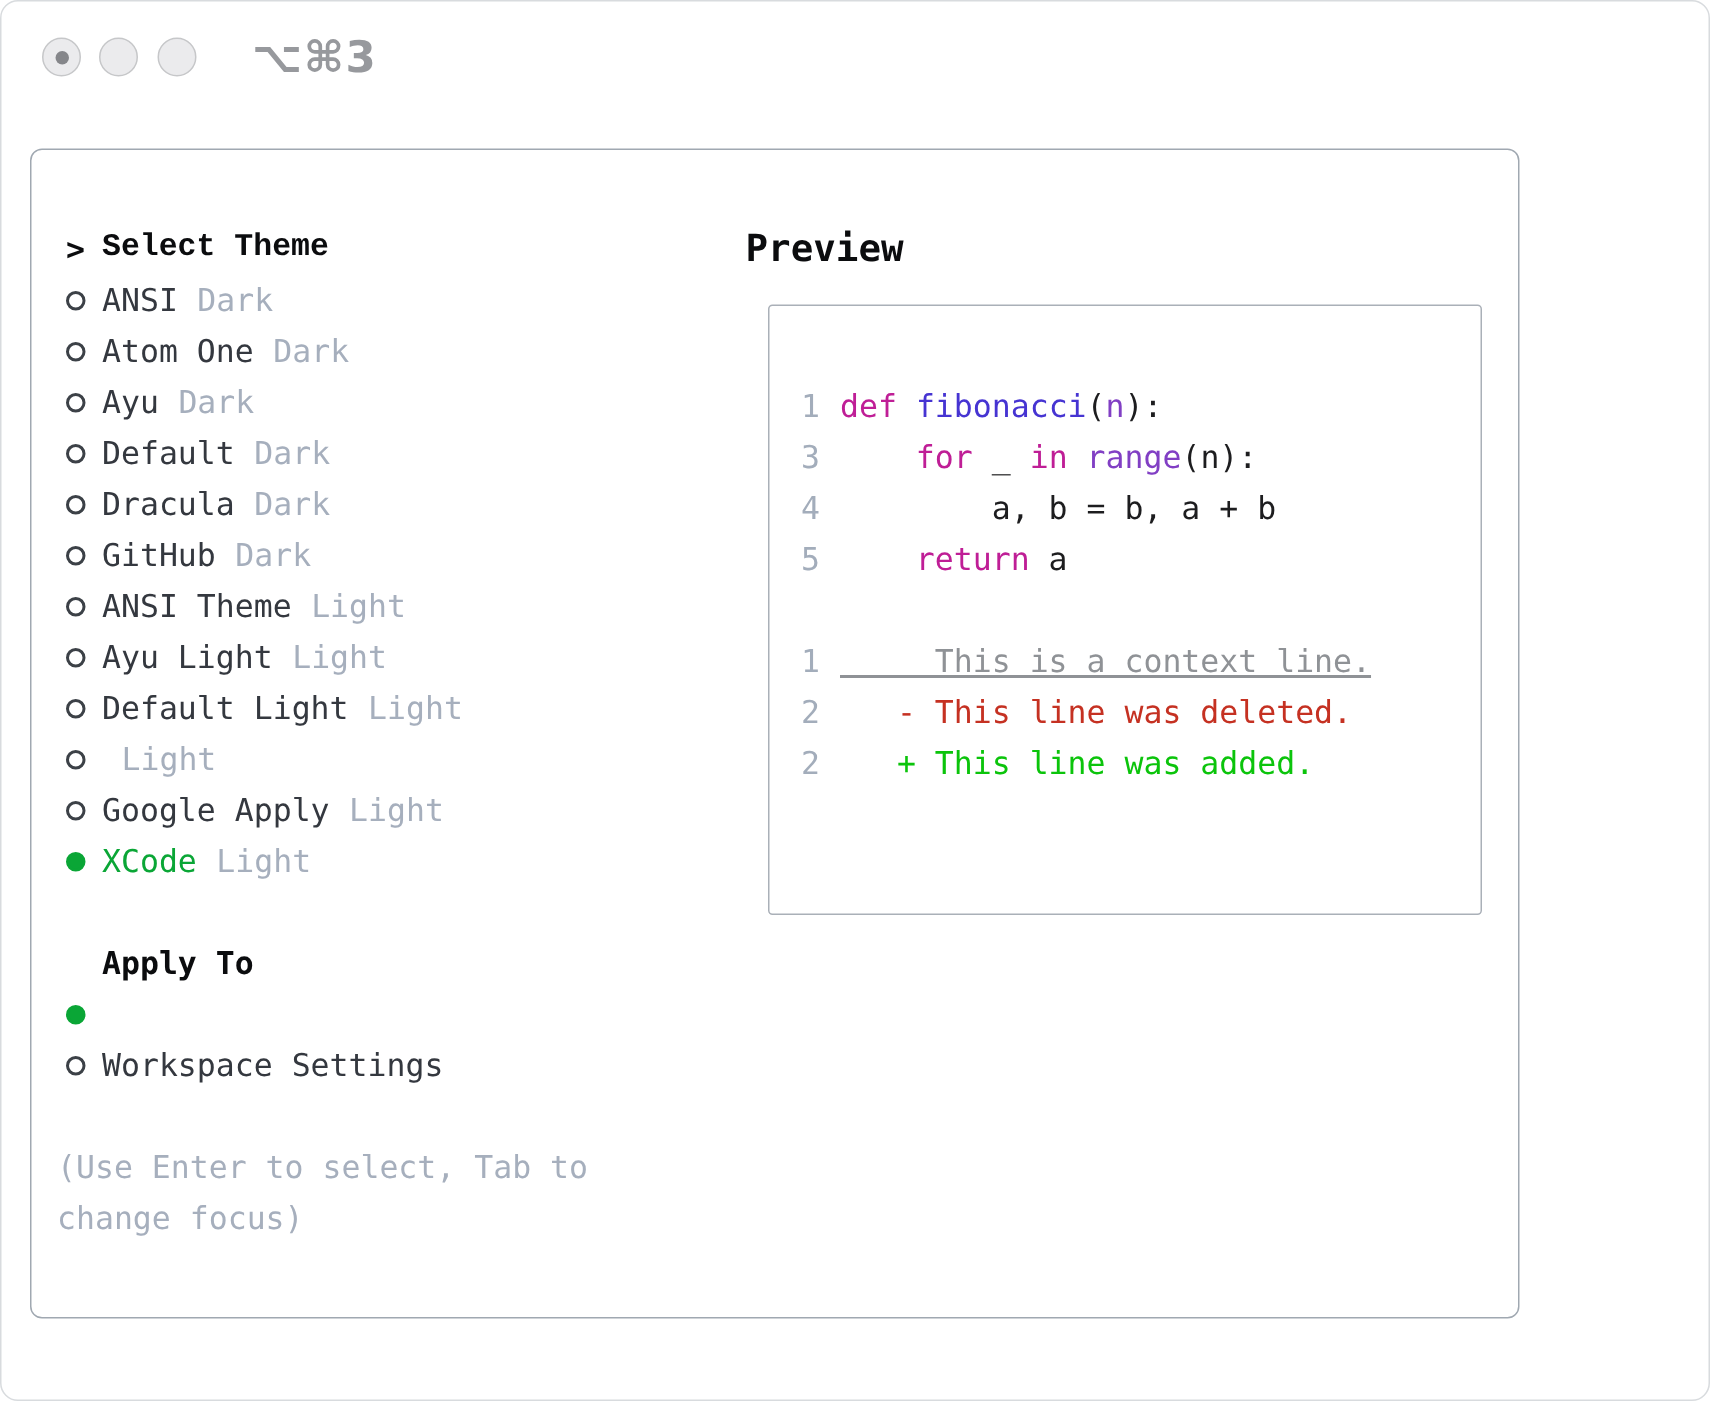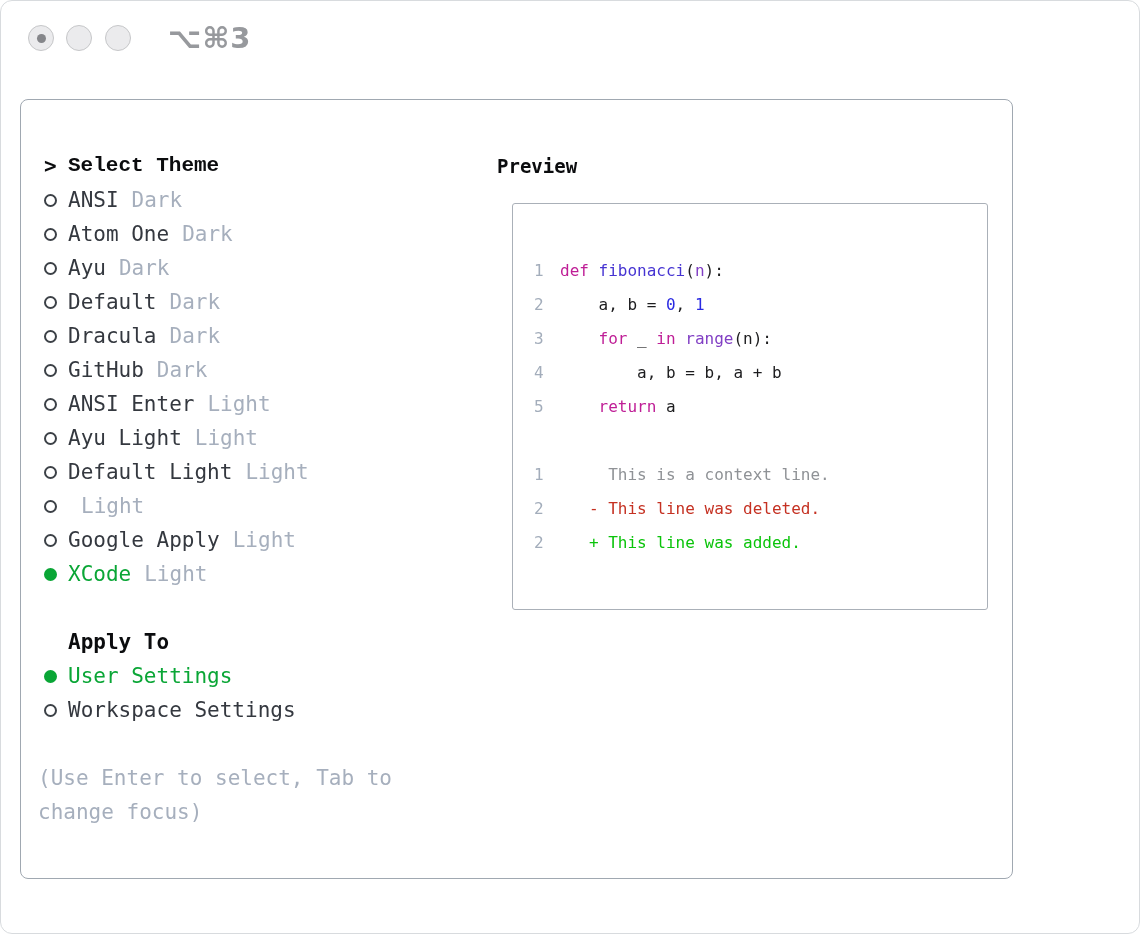--- a/index.html
+++ b/index.html
@@ -53,35 +53,35 @@
   .variant{ color:var(--muted_gray); margin-left:13px; }
   .spacer{ height:34px; }
   .apply-title{ font-weight:700; color:#0b0c0e; }
   .opt-label{ color:#34383f; }
   .opt-label.sel{ color:var(--selection_green); }
   .hint{ margin-left:-6px; color:var(--muted_gray); white-space:pre; }
 
   
   .preview-col{ position:absolute; left:491px; top:49px; }
   .preview-title{
-    font-size:19px; line-height:34px; font-weight:700; color:#0b0c0e; margin-left:-15px;
+    font-size:25px; line-height:34px; font-weight:700; color:#0b0c0e; margin-left:-15px;
   }
   .preview-box{
     margin-top:20px; width:476px; height:407px;
     border:1.5px solid #aab0b8; border-radius:3px; background:#fff;
     padding:50px 18px 0 21px; overflow:hidden;
   }
-  .cline{ height:34px; line-height:34px; font-size:16px; white-space:pre; }
+  .cline{ height:34px; line-height:34px; font-size:21px; white-space:pre; }
   .lnum{ display:inline-block; width:13px; margin-right:13px; color:var(--linenum_gray); }
   .tok-plain{ color:#1d1d1f; }
   .tok-keyword{ color:var(--keyword_magenta); }
   .tok-function{ color:var(--function_blue); }
   .tok-number{ color:var(--number_blue); }
   .tok-param{ color:var(--param_purple); }
-  .diff-context{ color:var(--diff_context_gray); }
+  .diff-context{ color:var(--diff_context_gray);text-decoration:underline; }
   .diff-deleted{ color:var(--diff_deleted_red);text-align:right; }
   .diff-added{ color:var(--diff_added_green); }
 </style>
 </head>
 <body>
 
 <div class="window">
 
   <div class="titlebar">
     <span class="tl-circle tl-1"></span>
@@ -98,50 +98,49 @@
         <span class="title-label">Select Theme</span>
       </div>
 
       <div id="theme-rows">
           <div class="row"><span class="marker-col"><span class="radio"></span></span><span class="theme-name">ANSI</span><span class="variant">Dark</span></div>
           <div class="row"><span class="marker-col"><span class="radio"></span></span><span class="theme-name">Atom One</span><span class="variant">Dark</span></div>
           <div class="row"><span class="marker-col"><span class="radio"></span></span><span class="theme-name">Ayu</span><span class="variant">Dark</span></div>
           <div class="row"><span class="marker-col"><span class="radio"></span></span><span class="theme-name">Default</span><span class="variant">Dark</span></div>
           <div class="row"><span class="marker-col"><span class="radio"></span></span><span class="theme-name">Dracula</span><span class="variant">Dark</span></div>
           <div class="row"><span class="marker-col"><span class="radio"></span></span><span class="theme-name">GitHub</span><span class="variant">Dark</span></div>
-          <div class="row"><span class="marker-col"><span class="radio"></span></span><span class="theme-name">ANSI Enter</span><span class="variant">Light</span></div>
+          <div class="row"><span class="marker-col"><span class="radio"></span></span><span class="theme-name">ANSI Theme</span><span class="variant">Light</span></div>
           <div class="row"><span class="marker-col"><span class="radio"></span></span><span class="theme-name">Ayu Light</span><span class="variant">Light</span></div>
           <div class="row"><span class="marker-col"><span class="radio"></span></span><span class="theme-name">Default Light</span><span class="variant">Light</span></div>
           <div class="row"><span class="marker-col"><span class="radio"></span></span><span class="variant">Light</span></div>
           <div class="row"><span class="marker-col"><span class="radio"></span></span><span class="theme-name">Google Apply</span><span class="variant">Light</span></div>
           <div class="row"><span class="marker-col"><span class="radio sel"></span></span><span class="theme-name sel">XCode</span><span class="variant">Light</span></div>
         </div>
 
       <div class="spacer"></div>
 
       <div class="row">
         <span class="marker-col"></span>
         <span class="apply-title">Apply To</span>
       </div>
 
       <div id="apply-rows">
-          <div class="row"><span class="marker-col"><span class="radio sel"></span></span><span class="opt-label sel">User Settings</span></div>
+          <div class="row"><span class="marker-col"><span class="radio sel"></span></span></div>
           <div class="row"><span class="marker-col"><span class="radio"></span></span><span class="opt-label">Workspace Settings</span></div>
         </div>
 
       <div class="spacer"></div>
 
       <div class="hint" id="hint"><div>(Use Enter to select, Tab to</div><div>change focus)</div></div>
     </div>
 
     <div class="preview-col">
       <div class="preview-title">Preview</div>
       <div class="preview-box" id="preview-box">
           <div class="cline"><span class="lnum">1</span><span class="tok-keyword">def</span><span class="tok-plain"> </span><span class="tok-function">fibonacci</span><span class="tok-plain">(</span><span class="tok-param">n</span><span class="tok-plain">):</span></div>
-          <div class="cline"><span class="lnum">2</span><span class="tok-plain">    a, b = </span><span class="tok-number">0</span><span class="tok-plain">, </span><span class="tok-number">1</span></div>
           <div class="cline"><span class="lnum">3</span><span class="tok-plain">    </span><span class="tok-keyword">for</span><span class="tok-plain"> _ </span><span class="tok-keyword">in</span><span class="tok-plain"> </span><span class="tok-param">range</span><span class="tok-plain">(n):</span></div>
           <div class="cline"><span class="lnum">4</span><span class="tok-plain">        a, b = b, a + b</span></div>
           <div class="cline"><span class="lnum">5</span><span class="tok-plain">    </span><span class="tok-keyword">return</span><span class="tok-plain"> a</span></div>
           <div class="cline"></div>
           <div class="cline"><span class="lnum">1</span><span class="diff-context">     This is a context line.</span></div>
           <div class="cline"><span class="lnum">2</span><span class="diff-deleted">   - This line was deleted.</span></div>
           <div class="cline"><span class="lnum">2</span><span class="diff-added">   + This line was added.</span></div>
         </div>
     </div>
 

